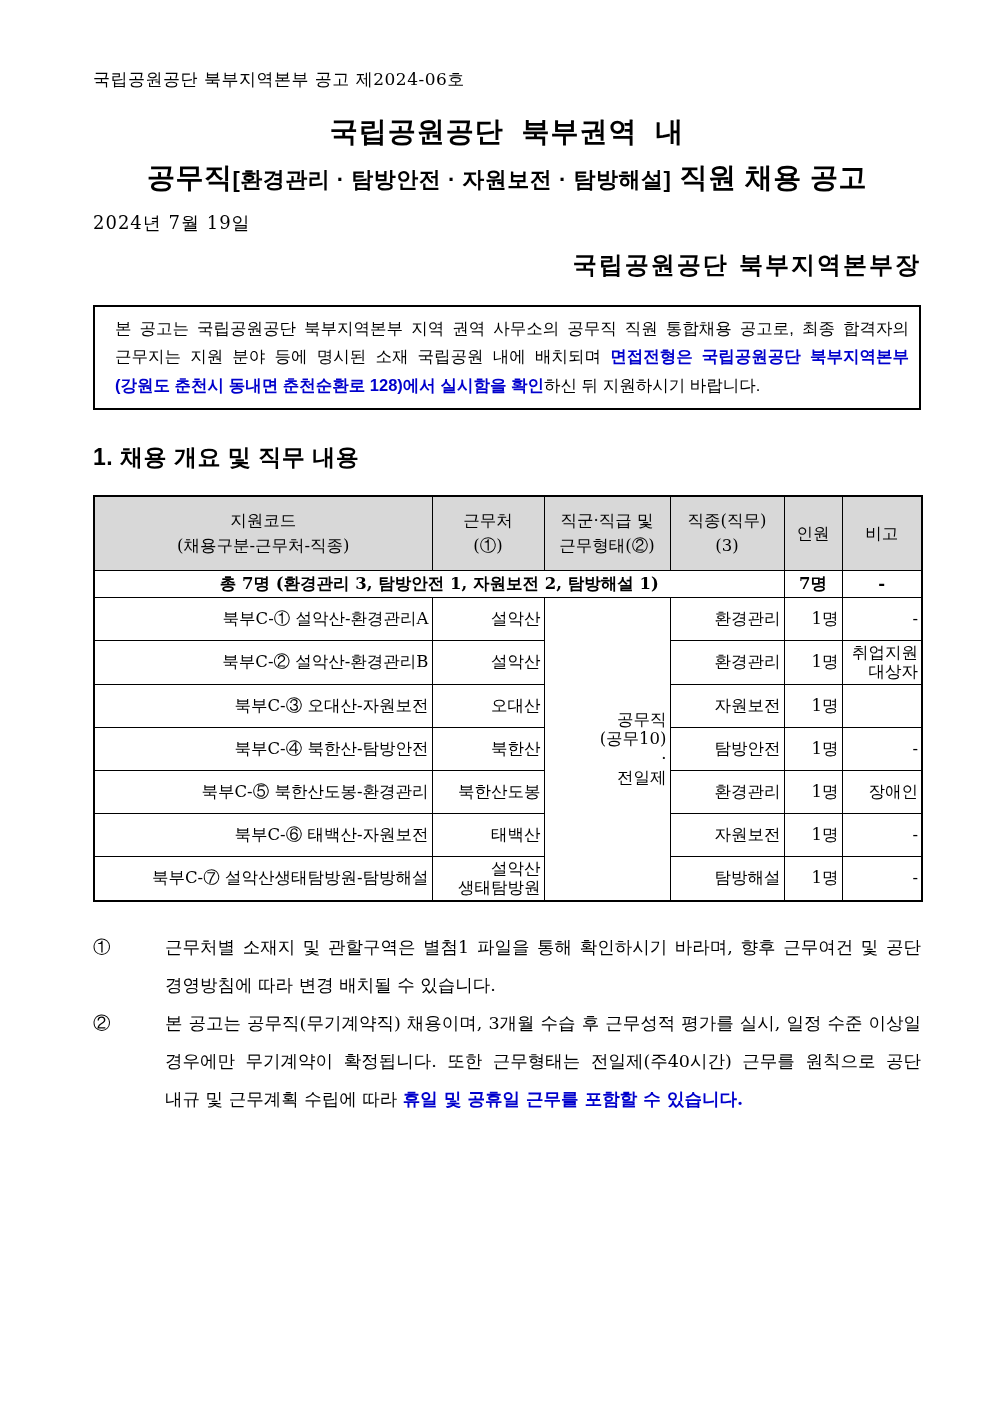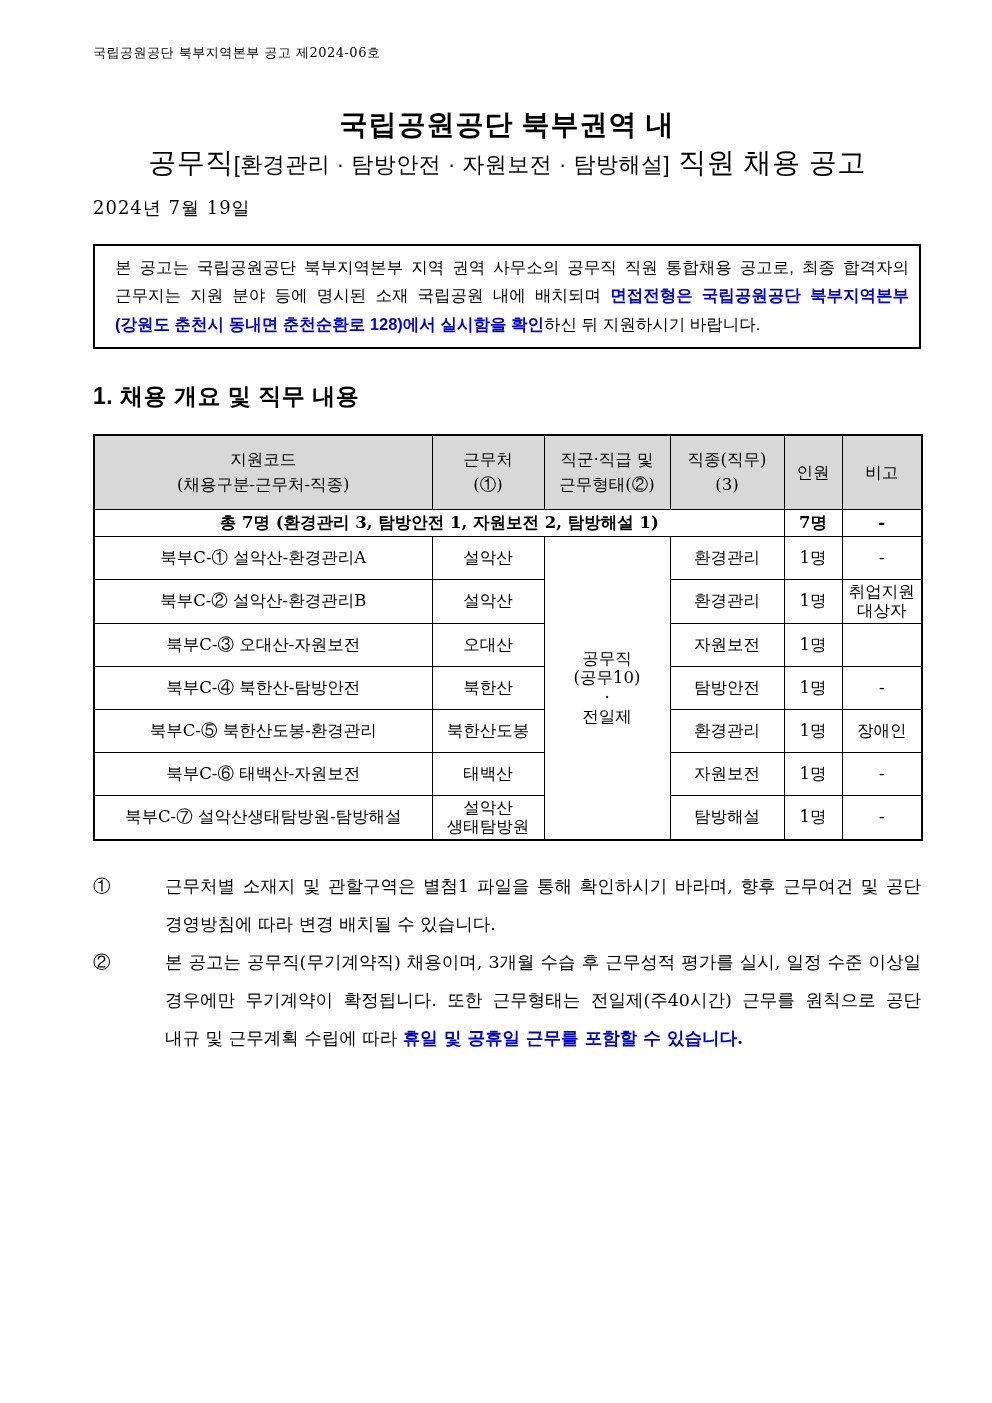--- a/index.html
+++ b/index.html
@@ -10,36 +10,36 @@
     color: #000000;
     overflow: hidden;
   }
   .page {
     position: relative;
     width: 992px; height: 1403px;
     padding: 0 71px 0 93px;
     background: #ffffff;
   }
   .doc-number {
-    padding-top: 44px;
-    font-size: 13px;
+    padding-top: 68px;
+    font-size: 17px;
     letter-spacing: 0.5px;
   }
   .title-block { text-align: center; }
   .title-line1 {
-    margin-top: 44px;
-    font-family: Liberation Serif, serif;
+    margin-top: 22px;
+    font-family: Liberation Mono, monospace;
     font-weight: bold;
     font-size: 28px;
     letter-spacing: 1px;
   }
   .title-line2 {
-    margin-top: 0;
+    margin-top: 8px;
     font-family: "Liberation Sans", "DejaVu Sans", sans-serif;
-    font-weight: normal;
+    font-weight: bold;
     font-size: 28px;
     letter-spacing: 0.5px;
   }
   .title-line2 .bracket-part { font-size: 22px; }
   .intro {
     margin-top: 30px;
     font-size: 17.5px;
     line-height: 1.85;
     text-align: justify;
     text-indent: 10px;
@@ -98,21 +98,21 @@
   tr.header-row th {
     background: #D8D8D8;
     font-weight: normal;
     height: 74px;
     line-height: 1.55;
   }
   tr.summary-row td {
     height: 20px;
     font-weight: bold;
   }
-  tr.data-row td { height: 43px; line-height: 1.18; }
+  tr.data-row td { height: 43px; line-height: 1.18; text-align: right; }
   td.code-cell { text-align: left; padding-left: 10px; }
   td.merged-cell { line-height: 1.6; color: #000; }
   .footnotes { margin-top: 26px; font-size: 17.5px; }
   .fn {
     display: flex;
     align-items: flex-start;
     line-height: 2.18;
   }
   .fn-marker { flex: 0 0 32px; }
   .fn-text { flex: 1; text-align: justify; word-break: keep-all; margin-left: 40px; }
@@ -125,20 +125,21 @@
   <div class="doc-number">국립공원공단 북부지역본부 공고 제2024-06호</div>
 
   <div class="title-block">
     <div class="title-line1">국립공원공단 북부권역 내</div>
     <div class="title-line2"><span>공무직</span><span class="bracket-part">[환경관리 · 탐방안전 · 자원보전 · 탐방해설]</span><span> 직원 채용 공고</span></div>
   </div>
 
 
   <div class="date-line">2024년 7월 19일</div>
 
+  <div class="signature-line">국립공원공단 북부지역본부장</div>
 
   <div class="notice-box"><span>본 공고는 국립공원공단 북부지역본부 지역 권역 사무소의 공무직 직원 통합채용 공고로, 최종 합격자의 근무지는 지원 분야 등에 명시된 소재 국립공원 내에 배치되며 </span><span class="hl">면접전형은 국립공원공단 북부지역본부(강원도 춘천시 동내면 춘천순환로 128)에서 실시함을 확인</span><span>하신 뒤 지원하시기 바랍니다.</span></div>
 
   <div class="section-title">1. 채용 개요 및 직무 내용</div>
 
   <table class="recruit">
     <colgroup>
       <col style="width:338px">
         <col style="width:112px">
         <col style="width:126px">

